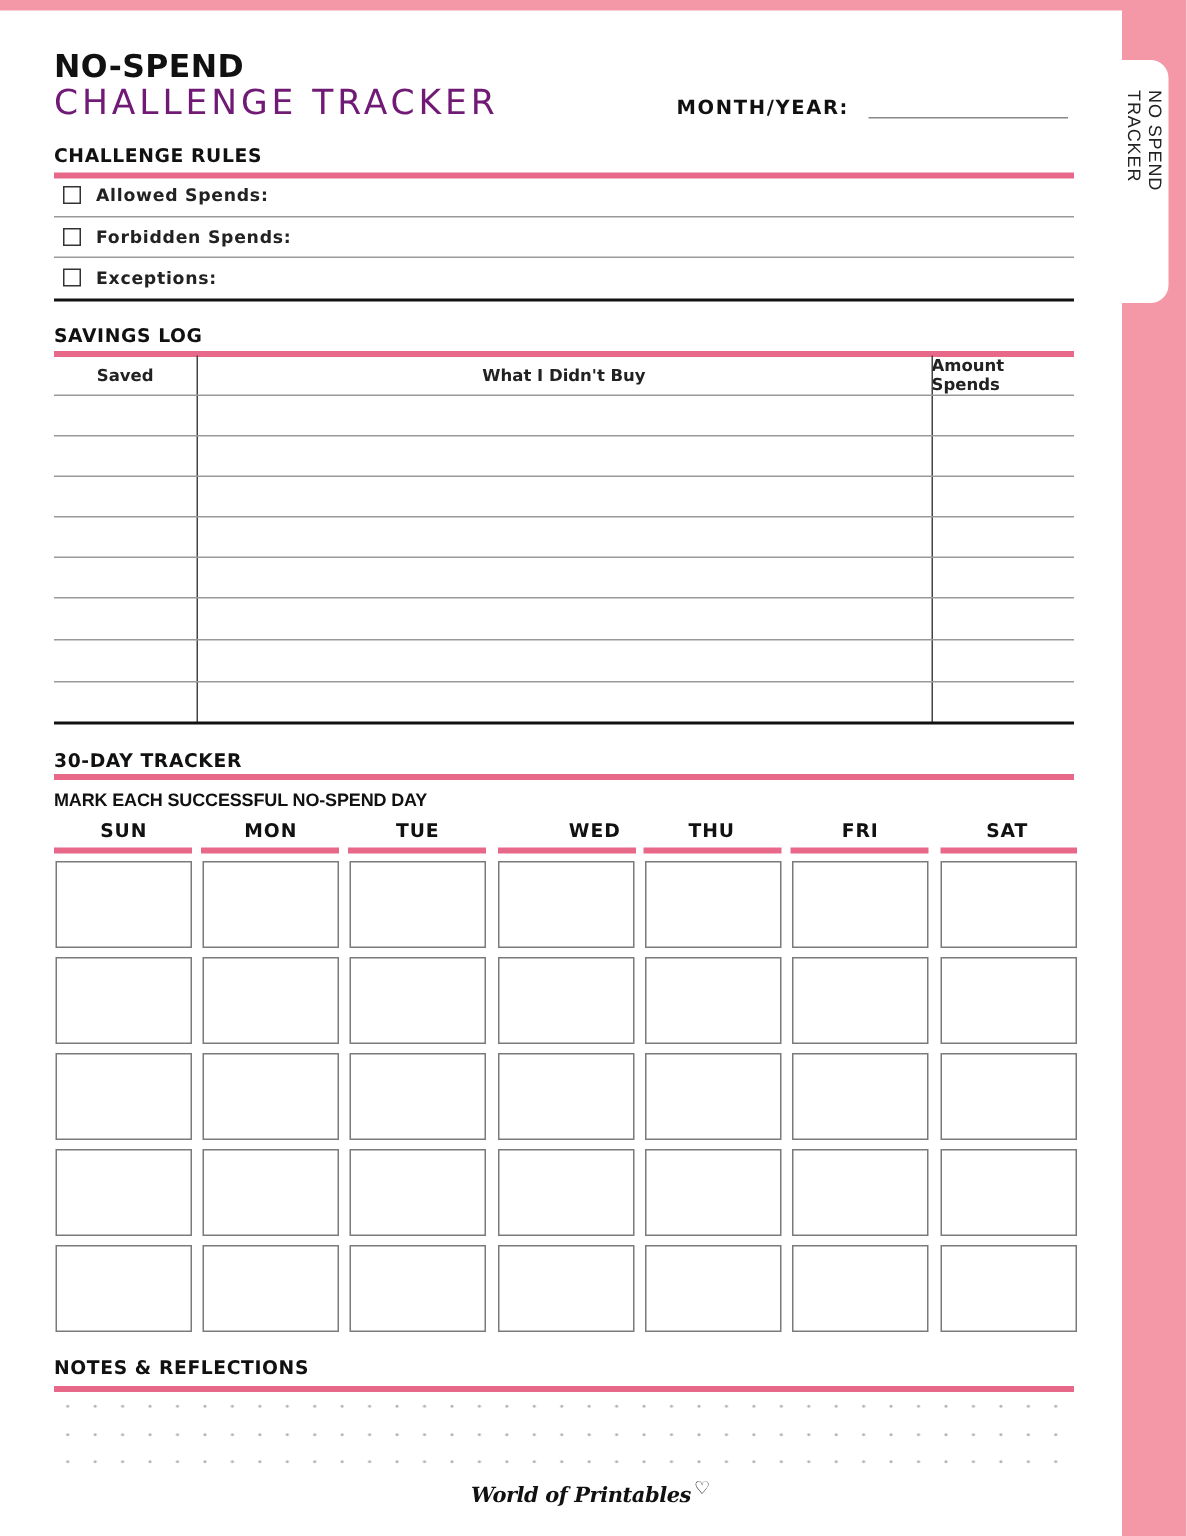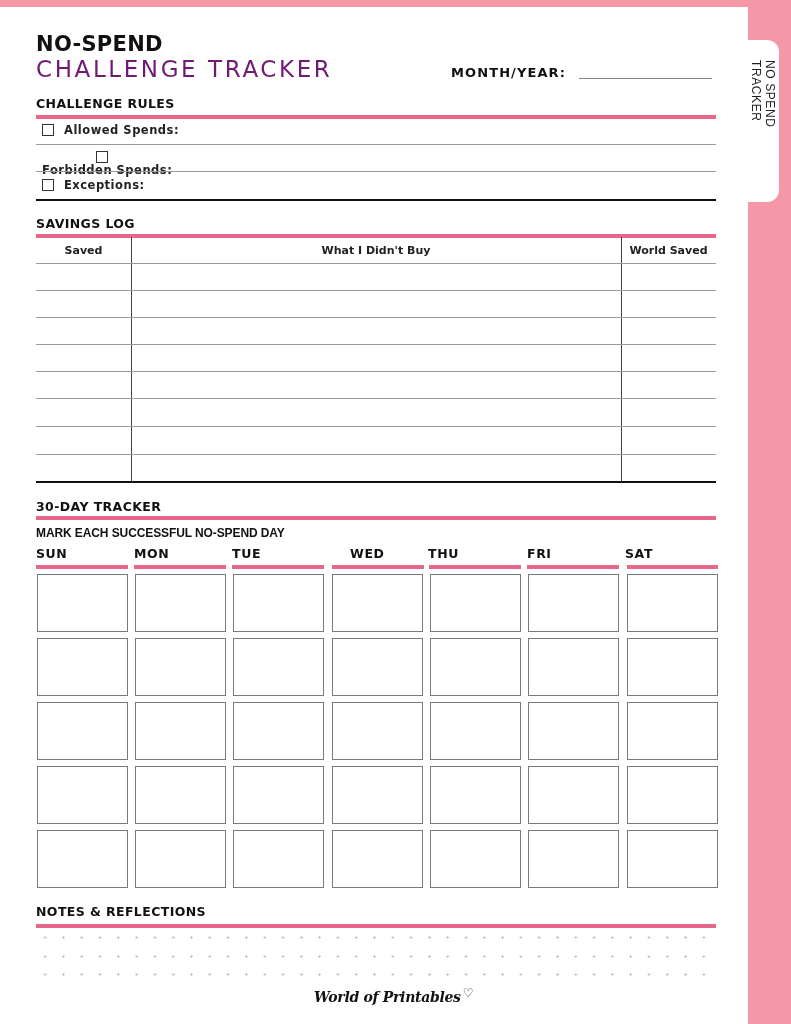--- a/index.html
+++ b/index.html
@@ -25,21 +25,21 @@
   .rule-row { position: absolute; left: 42px; display: flex; align-items: center; }
   .checkbox { width: 12px; height: 12px; border: 1.3px solid #333; margin-right: 10px; background: #fff; }
   .rule-label { font-family: "DejaVu Sans", sans-serif; font-weight: bold; font-size: 11.5px; letter-spacing: 0.5px; color: #222; }
 
   .log { position: absolute; left: 36px; top: 237px; width: 680px; }
   .log-head { position: absolute; top: 0; height: 26px; display: flex; align-items: center; justify-content: center;
     font-family: "DejaVu Sans", sans-serif; font-weight: bold; font-size: 11px; color: #222; }
   .vline { position: absolute; width: 1px; background: #444; }
 
   .subtitle { position: absolute; left: 36px; top: 526px; font-family: "Liberation Sans", sans-serif; font-weight: bold; font-size: 12px; color: #111; letter-spacing: -0.1px; }
-  .day-head { position: absolute; top: 546px; width: 93px; text-align: left; font-family: "DejaVu Sans", sans-serif; font-weight: bold; font-size: 12.5px; letter-spacing: 0.6px; color: #111; }
+  .day-head { position: absolute; top: 546px; width: 93px; text-align: center; font-family: "DejaVu Sans", sans-serif; font-weight: bold; font-size: 12.5px; letter-spacing: 0.6px; color: #111; }
   .day-bar { position: absolute; top: 565px; height: 4px; background: #e8688a; }
   .cell { position: absolute; width: 91px; height: 58px; border: 1.5px solid #7a7a7a; background: #fff; }
 
   .dots-row { position: absolute; left: 36px; width: 682px; height: 3px;
     background-image: radial-gradient(circle, #b5b5b5 0.9px, transparent 1.2px);
     background-size: 18.3px 3px; background-repeat: repeat-x; }
 
   .brand { position: absolute; left: 314px; top: 989px; font-family: "DejaVu Serif", serif; font-style: italic; font-weight: bold; font-size: 14px; color: #111; letter-spacing: -0.3px; }
   .brand-heart { font-style: normal; font-weight: normal; font-size: 12px; margin-left: 2px; position: relative; top: -5px; }
 </style>
@@ -57,39 +57,39 @@
 
 <div class="section-title" style="top:96px;">CHALLENGE RULES</div>
 <div class="pink-bar" style="top:115px;"></div>
 
 <div class="rule-row" style="top:123px;">
   <span class="checkbox"></span>
   <span class="rule-label">Allowed Spends:</span>
 </div>
 <div class="hline" style="top:144px;"></div>
 
-<div class="rule-row" style="top:151px;flex-direction:column;">
+<div class="rule-row" style="top:151px;">
   <span class="checkbox"></span>
   <span class="rule-label">Forbidden Spends:</span>
 </div>
 <div class="hline" style="top:171px;"></div>
 
 <div class="rule-row" style="top:178px;">
   <span class="checkbox"></span>
   <span class="rule-label">Exceptions:</span>
 </div>
 <div class="hline dark" style="top:199px;"></div>
 
 <div class="section-title" style="top:216px;">SAVINGS LOG</div>
 <div class="pink-bar" style="top:234px;"></div>
 
 <div class="log">
   <div class="log-head" style="left:0; width:95px;">Saved</div>
   <div class="log-head" style="left:95px; width:490px;">What I Didn't Buy</div>
-  <div class="log-head" style="left:585px; width:95px;">World Saved</div>
+  <div class="log-head" style="left:585px; width:95px;">Amount Spends</div>
   <div class="vline" style="left:95px; top:0; height:245px;"></div>
   <div class="vline" style="left:585px; top:0; height:245px;"></div>
 </div>
 <div class="hline" style="top:263px;"></div>
 <div class="hline" style="top:290px;"></div>
 <div class="hline" style="top:317px;"></div>
 <div class="hline" style="top:344px;"></div>
 <div class="hline" style="top:371px;"></div>
 <div class="hline" style="top:398px;"></div>
 <div class="hline" style="top:426px;"></div>

